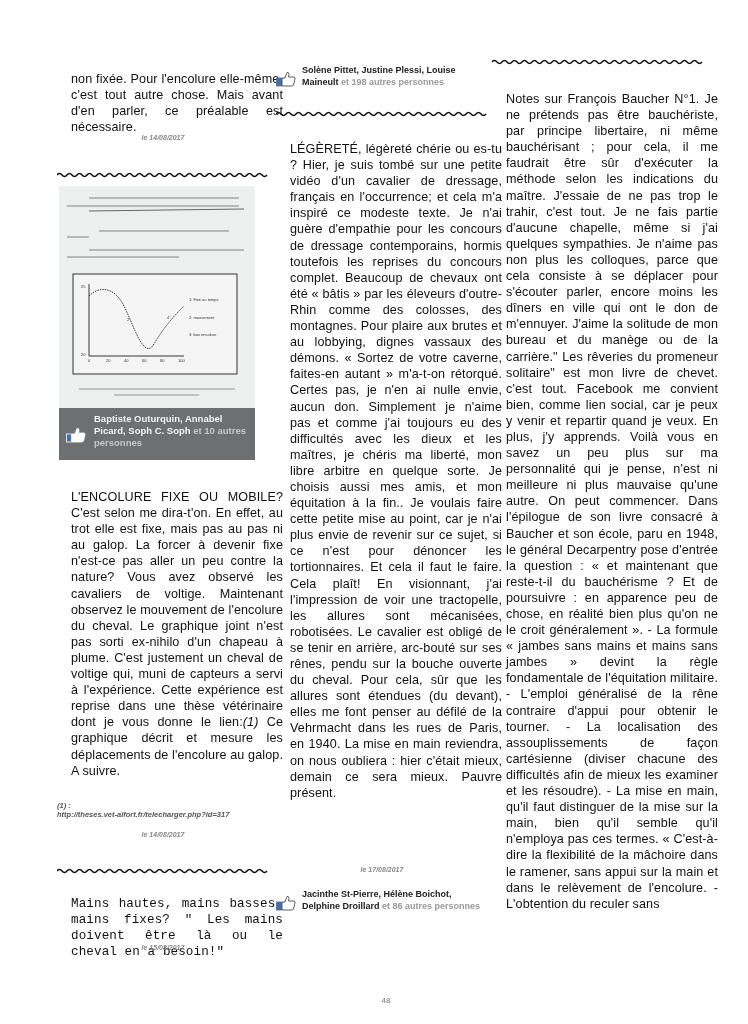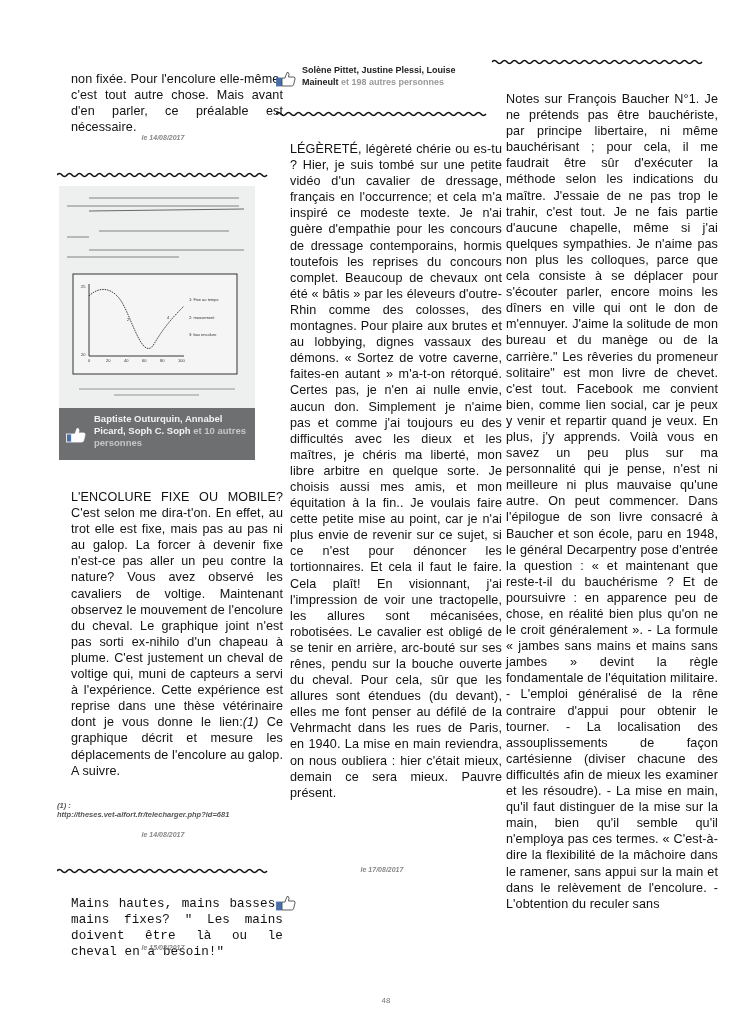--- a/index.html
+++ b/index.html
@@ -88,21 +88,21 @@
       <span>Baptiste Outurquin, Annabel Picard, Soph C. Soph</span>
       <span class="others">et 10 autres personnes</span>
     </div>
   </div>
 </div>
 
 <div class="col" id="col1b" style="left:57px;">
   <p class="para" style="position:absolute;top:475px;width:212px;"><span>L'ENCOLURE FIXE OU MOBILE? C'est selon me dira-t'on. En effet, au trot elle est fixe, mais pas au pas ni au galop. La forcer à devenir fixe n'est-ce pas aller un peu contre la nature? Vous avez observé les cavaliers de voltige. Maintenant observez le mouvement de l'encolure du cheval. Le graphique joint n'est pas sorti ex-nihilo d'un chapeau à plume. C'est justement un cheval de voltige qui, muni de capteurs a servi à l'expérience. Cette expérience est reprise dans une thèse vétérinaire dont je vous donne le lien:</span><i>(1)</i><span> Ce graphique décrit et mesure les déplacements de l'encolure au galop. A suivre.</span></p>
   <div style="position:absolute;top:801px;width:212px;">
     <p class="footnote">(1) :</p>
-    <p class="footnote">http://theses.vet-alfort.fr/telecharger.php?id=681</p>
+    <p class="footnote">http://theses.vet-alfort.fr/telecharger.php?id=317</p>
   </div>
   <p class="date" style="position:absolute;top:831px;width:212px;">le 14/08/2017</p>
   <div class="wave" style="position:absolute;top:867px;">
     <svg width="212" height="8" viewBox="0 0 212 8">
         <path d="M0 4 q2.5 -3 5 0 t5 0 t5 0 t5 0 t5 0 t5 0 t5 0 t5 0 t5 0 t5 0 t5 0 t5 0 t5 0 t5 0 t5 0 t5 0 t5 0 t5 0 t5 0 t5 0 t5 0 t5 0 t5 0 t5 0 t5 0 t5 0 t5 0 t5 0 t5 0 t5 0 t5 0 t5 0 t5 0 t5 0 t5 0 t5 0 t5 0 t5 0 t5 0 t5 0 t5 0 t5 0" fill="none" stroke="#111" stroke-width="1.6"></path>
       </svg>
   </div>
   <p class="para" style="position:absolute;top:882px;width:212px;font-family:Liberation Mono, monospace;">Mains hautes, mains basses, mains fixes? " Les mains doivent être là ou le cheval en a besoin!"</p>
   <p class="date" style="position:absolute;top:944px;width:212px;">le 15/08/2017</p>
 </div>
@@ -127,20 +127,24 @@
   </div>
   <p class="para" style="position:absolute;top:127px;width:212px;">LÉGÈRETÉ, légèreté chérie ou es-tu ? Hier, je suis tombé sur une petite vidéo d'un cavalier de dressage, français en l'occurrence; et cela m'a inspiré ce modeste texte. Je n'ai guère d'empathie pour les concours de dressage contemporains, hormis toutefois les reprises du concours complet. Beaucoup de chevaux ont été « bâtis » par les éleveurs d'outre-Rhin comme des colosses, des montagnes. Pour plaire aux brutes et au lobbying, dignes vassaux des démons. « Sortez de votre caverne, faites-en autant » m'a-t-on rétorqué. Certes pas, je n'en ai nulle envie, aucun don. Simplement je n'aime pas et comme j'ai toujours eu des difficultés avec les dieux et les maîtres, je chéris ma liberté, mon libre arbitre en quelque sorte. Je choisis aussi mes amis, et mon équitation à la fin.. Je voulais faire cette petite mise au point, car je n'ai plus envie de revenir sur ce sujet, si ce n'est pour dénoncer les tortionnaires. Et cela il faut le faire. Cela plaît! En visionnant, j'ai l'impression de voir une tractopelle, les allures sont mécanisées, robotisées. Le cavalier est obligé de se tenir en arrière, arc-bouté sur ses rênes, pendu sur la bouche ouverte du cheval. Pour cela, sûr que les allures sont étendues (du devant), elles me font penser au défilé de la Vehrmacht dans les rues de Paris, en 1940. La mise en main reviendra, on nous oubliera : hier c'était mieux, demain ce sera mieux. Pauvre présent.</p>
   <p class="date" style="position:absolute;top:866px;width:212px;">le 17/08/2017</p>
   <div class="likes" style="position:absolute;top:887px;width:212px;">
     <span class="thumb">
       <svg width="20" height="16" viewBox="0 0 20 16">
         <rect x="0.5" y="7" width="5" height="8" fill="#4a6ea8" stroke="#4a6ea8" stroke-width="0.8"></rect>
         <path d="M6 7 L9 7 L11 1.5 Q13 1 13 3.5 L12.5 6 L18 6 Q19.5 6.5 19 8 L17.5 14 Q17 15 15.5 15 L6 15 Z" fill="#fff" stroke="#333" stroke-width="0.8"></path>
       </svg>
     </span>
+    <div>
+      <span class="names">Jacinthe St-Pierre, Hélène Boichot, Delphine Droillard</span>
+      <span class="others">et 86 autres personnes</span>
+    </div>
   </div>
 </div>
 
 <div class="col" id="col3">
   <div class="wave" style="position:absolute;top:58px;">
     <svg width="212" height="8" viewBox="0 0 212 8">
         <path d="M0 4 q2.5 -3 5 0 t5 0 t5 0 t5 0 t5 0 t5 0 t5 0 t5 0 t5 0 t5 0 t5 0 t5 0 t5 0 t5 0 t5 0 t5 0 t5 0 t5 0 t5 0 t5 0 t5 0 t5 0 t5 0 t5 0 t5 0 t5 0 t5 0 t5 0 t5 0 t5 0 t5 0 t5 0 t5 0 t5 0 t5 0 t5 0 t5 0 t5 0 t5 0 t5 0 t5 0 t5 0" fill="none" stroke="#111" stroke-width="1.6"></path>
       </svg>
   </div>
   <p class="para" style="position:absolute;top:77px;width:212px;">Notes sur François Baucher N°1. Je ne prétends pas être bauchériste, par principe libertaire, ni même bauchérisant ; pour cela, il me faudrait être sûr d'exécuter la méthode selon les indications du maître. J'essaie de ne pas trop le trahir, c'est tout. Je ne fais partie d'aucune chapelle, même si j'ai quelques sympathies. Je n'aime pas non plus les colloques, parce que cela consiste à se déplacer pour s'écouter parler, encore moins les dîners en ville qui ont le don de m'ennuyer. J'aime la solitude de mon bureau et du manège ou de la carrière." Les rêveries du promeneur solitaire" est mon livre de chevet. c'est tout. Facebook me convient bien, comme lien social, car je peux y venir et repartir quand je veux. En plus, j'y apprends. Voilà vous en savez un peu plus sur ma personnalité qui je pense, n'est ni meilleure ni plus mauvaise qu'une autre. On peut commencer. Dans l'épilogue de son livre consacré à Baucher et son école, paru en 1948, le général Decarpentry pose d'entrée la question : « et maintenant que reste-t-il du bauchérisme ? Et de poursuivre : en apparence peu de chose, en réalité bien plus qu'on ne le croit généralement ». - La formule « jambes sans mains et mains sans jambes » devint la règle fondamentale de l'équitation militaire. - L'emploi généralisé de la rêne contraire d'appui pour obtenir le tourner. - La localisation des assouplissements de façon cartésienne (diviser chacune des difficultés afin de mieux les examiner et les résoudre). - La mise en main, qu'il faut distinguer de la mise sur la main, bien qu'il semble qu'il n'employa pas ces termes. « C'est-à-dire la flexibilité de la mâchoire dans le ramener, sans appui sur la main et dans le relèvement de l'encolure. - L'obtention du reculer sans</p>

